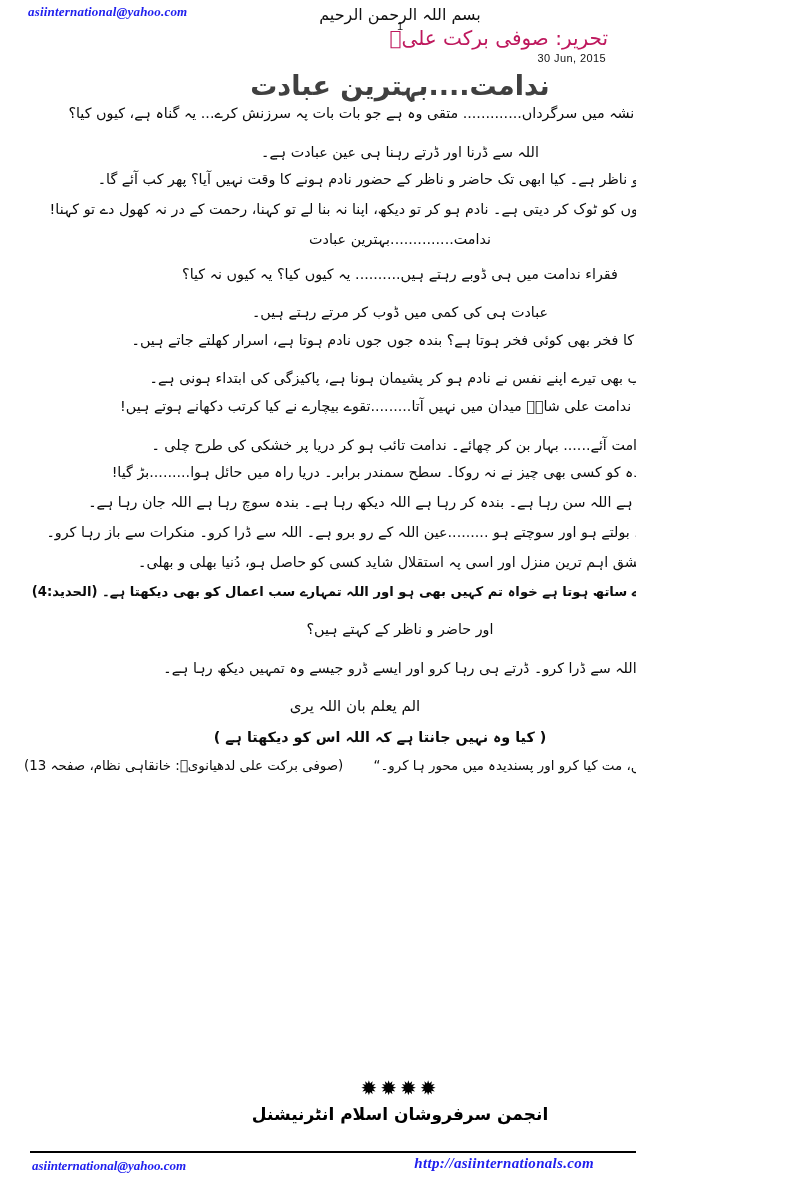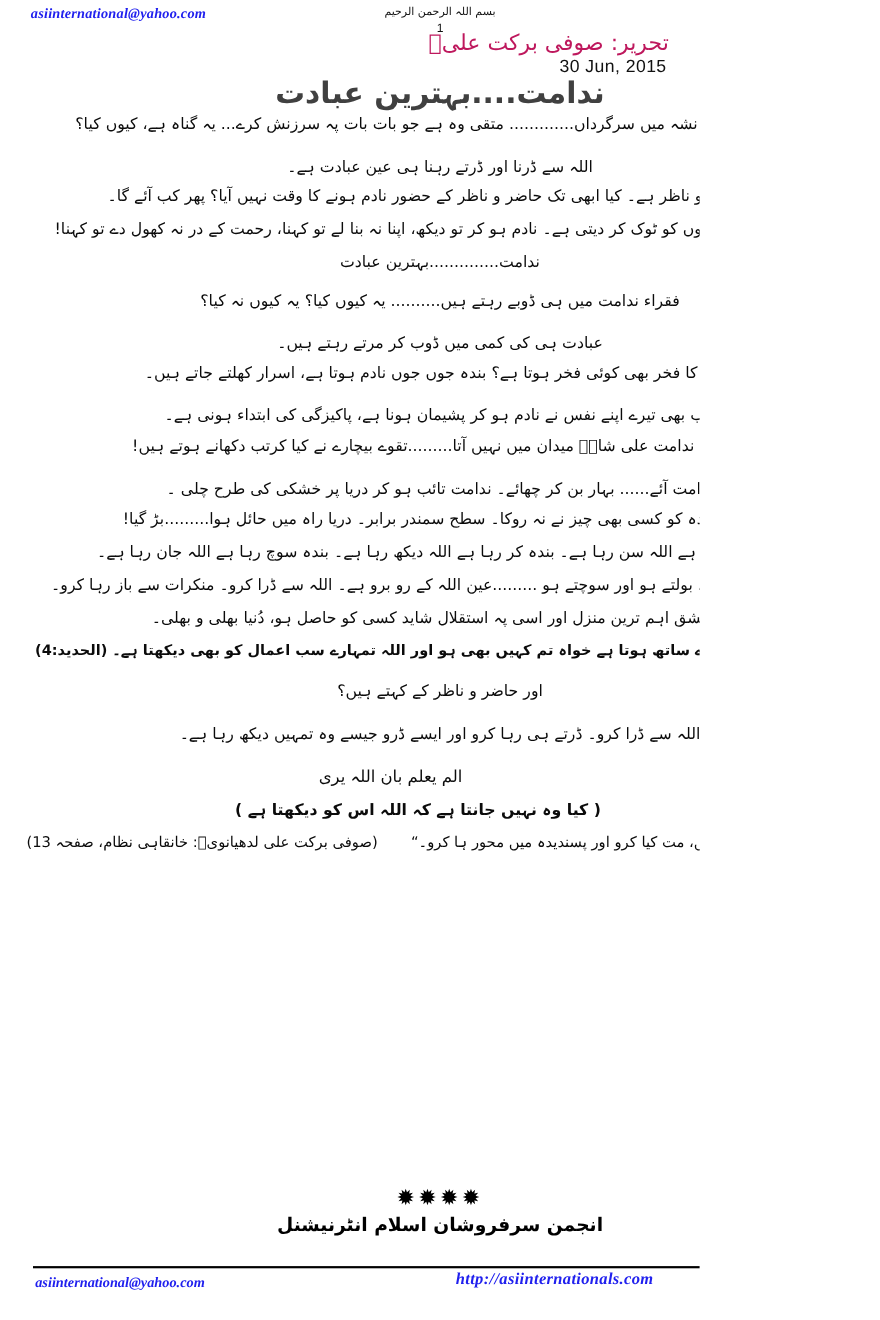--- a/index.html
+++ b/index.html
@@ -31,21 +31,21 @@
     font-style: italic;
     font-weight: bold;
     font-size: 13px;
     color: #2020ee;
     letter-spacing: .2px;
   }
   .bismillah {
     left: 0; top: 6px;
     width: 800px;
     text-align: center;
-    font-size: 10px;
+    font-size: 16px;
     color: #111;
     line-height: 1.1;
   }
   .page-num {
     left: 0; top: 20px;
     width: 800px;
     text-align: center;
     font-size: 11px;
     font-family: "Liberation Sans", sans-serif;
     color: #111;
@@ -55,21 +55,21 @@
     width: 260px;
     text-align: right;
     font-size: 20px;
     color: #be185d;
   }
   .date {
     right: 30px; top: 52px;
     width: 200px;
     text-align: right;
     font-family: "Liberation Sans", sans-serif;
-    font-size: 16px;
+    font-size: 11px;
     color: #111;
     letter-spacing: .4px;
   }
   .doc-title {
     left: 0; top: 52px;
     width: 800px;
     text-align: center;
     font-size: 27px;
     font-weight: bold;
     color: #404040;

